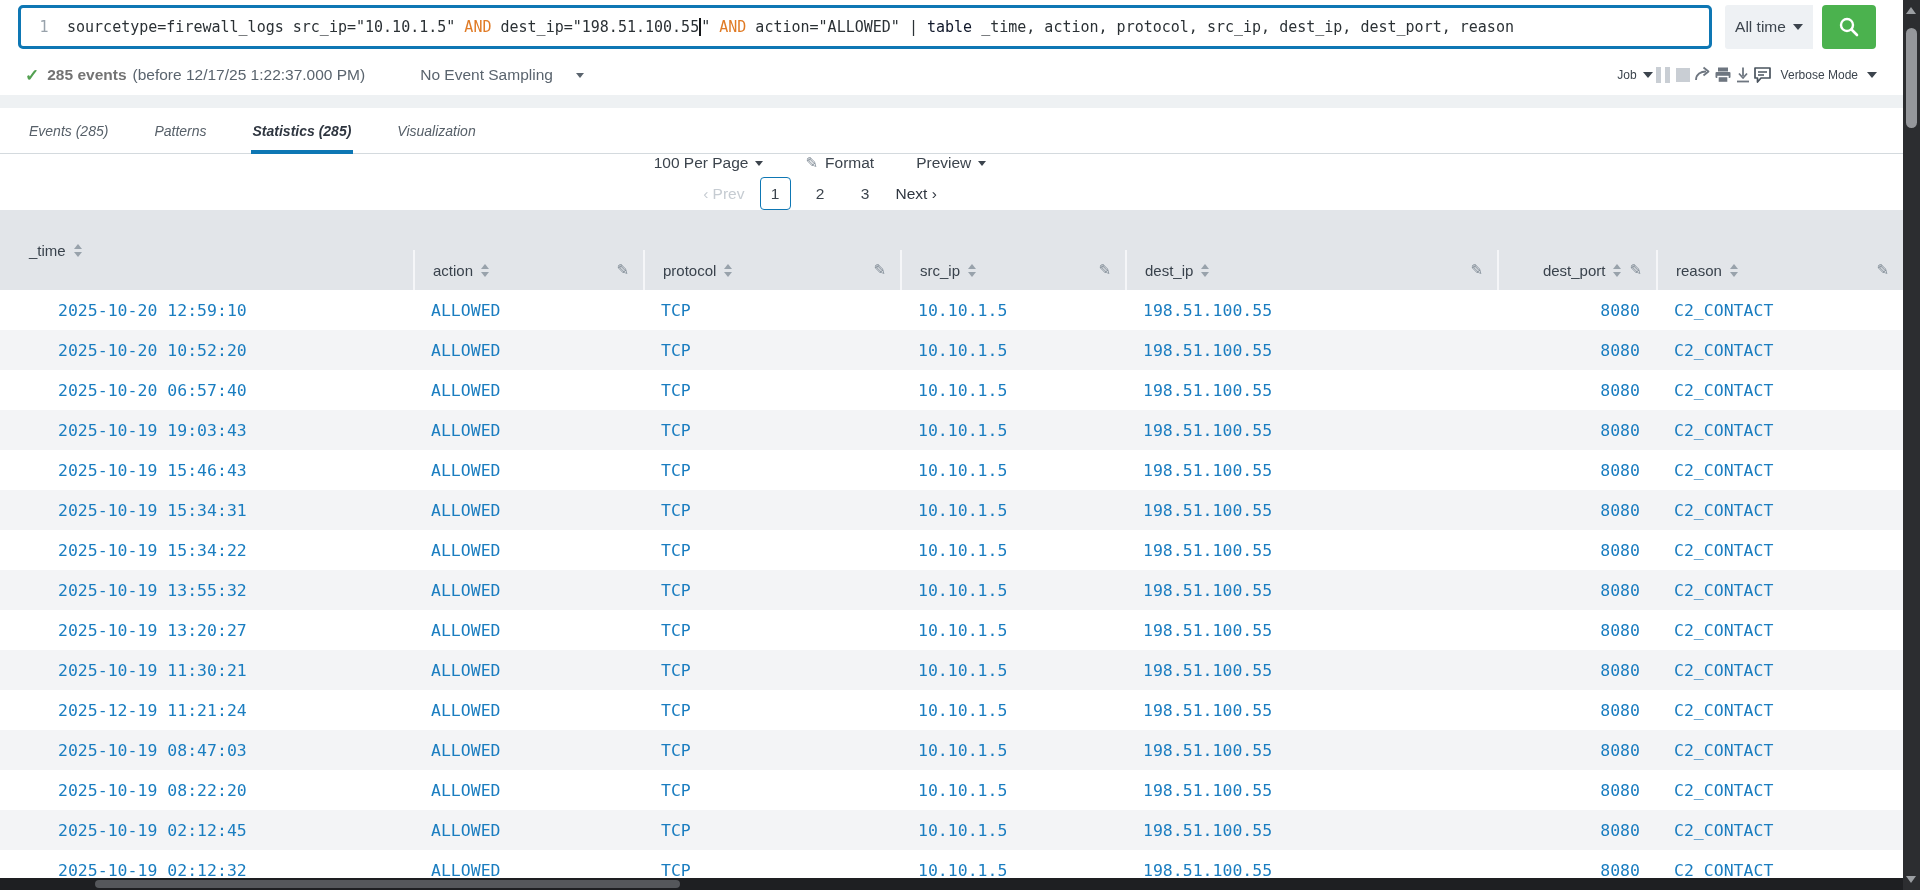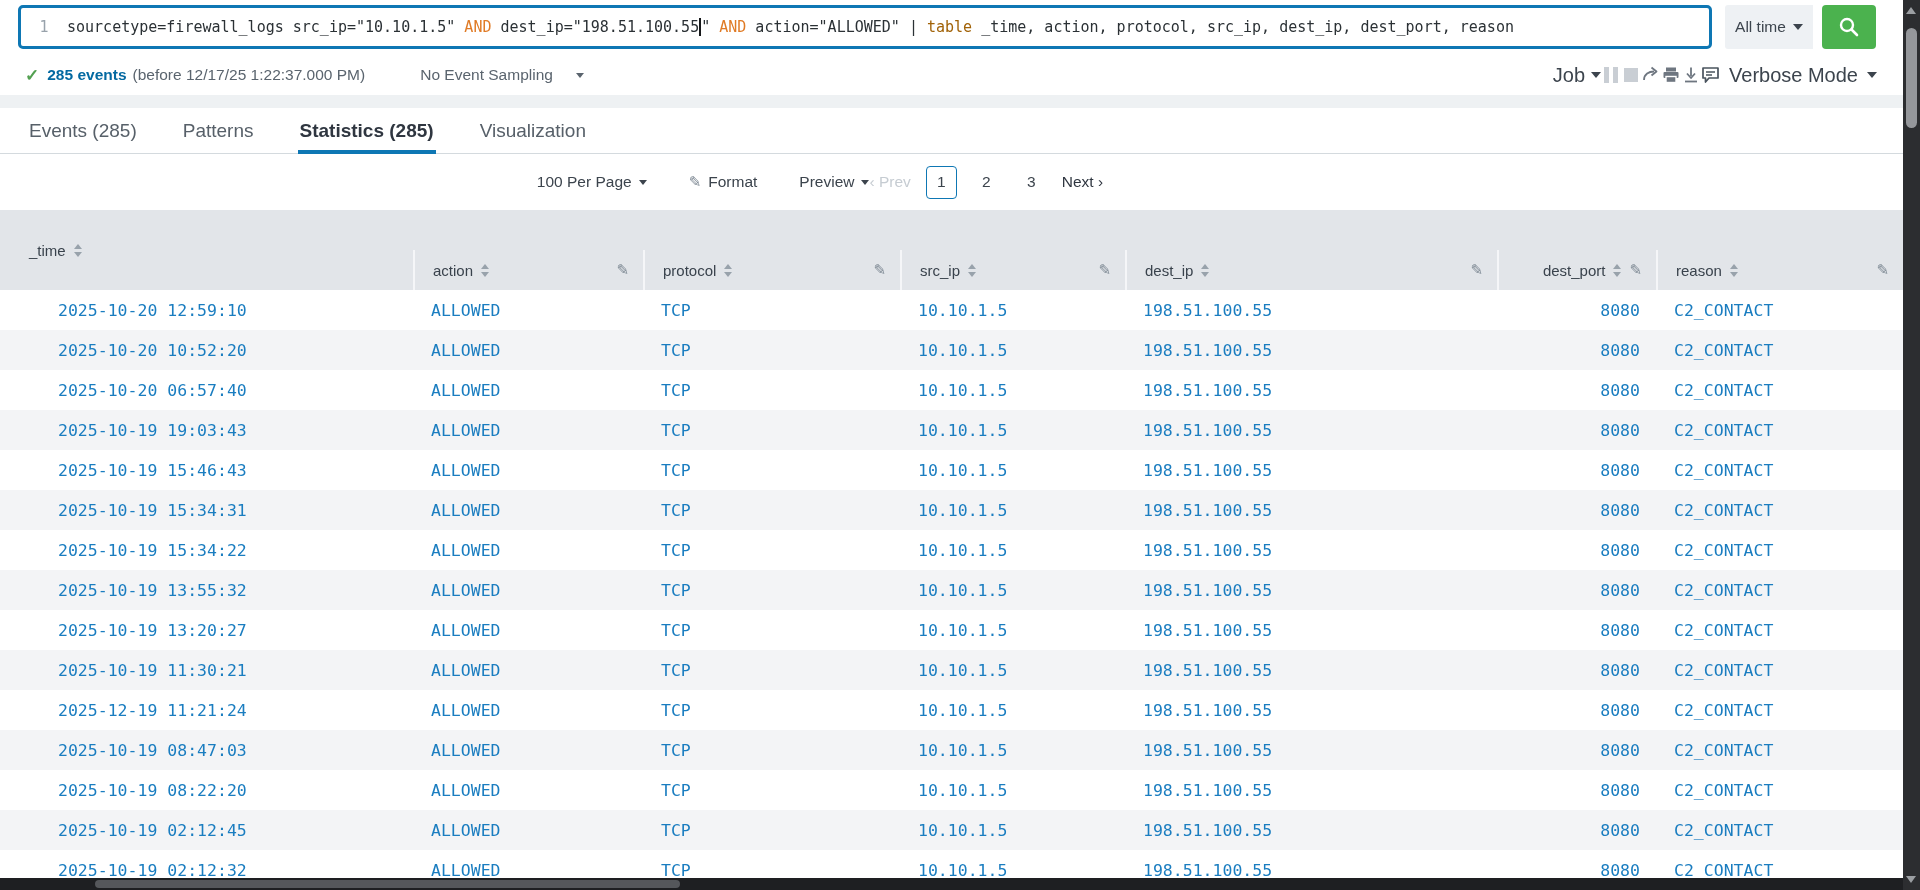--- a/index.html
+++ b/index.html
@@ -9,66 +9,66 @@
 
   
   .search-row { position:absolute; top:5px; left:18px; height:44px; display:flex; }
   .search-box { width:1694px; height:44px; background:#fff; border:3px solid #0e77b4;
                 border-radius:5px; display:flex; align-items:center; overflow:hidden; }
   .gutter { width:46px; text-align:center; color:#98a2ab;
             font:15px "DejaVu Sans Mono", monospace; flex:none; }
   .query { font:15px "DejaVu Sans Mono", monospace; color:#2b3135; white-space:pre;
            overflow:hidden; }
   .seg-keyword { color:#e07b26; }
-  .seg-command { color:#a16207; }
+  .seg-command { color:#0f172a; }
   .seg-caret { display:inline-block; width:2px; height:18px; background:#16181a;
                vertical-align:text-bottom; }
   .time-range { margin-left:13px; width:88px; height:44px; background:#eef1f4;
                 display:flex; align-items:center; justify-content:center; gap:7px;
                 color:#3c444d; font-size:15.5px; border-radius:3px 0 0 3px; cursor:pointer; }
   .search-btn { margin-left:9px; width:54px; height:44px; background:#4bb24e;
                 border-radius:4px; display:flex; align-items:center; justify-content:center;
                 cursor:pointer; }
   .caret-down { width:0; height:0; border-left:5px solid transparent;
                 border-right:5px solid transparent; border-top:6px solid #3c444d; }
 
   
   .status-row { position:absolute; top:55px; left:0; width:1903px; height:40px;
                 display:flex; align-items:center; justify-content:space-between;
                 padding:0 26px 0 25px; }
   .status-left { display:flex; align-items:center; font-size:15.5px; color:#5a646e; }
   .check { color:#53a051; font-size:17px; font-weight:bold; margin-right:8px; }
-  .count { color:#0369a1; font-weight:bold; margin-right:6px; }
+  .count { color:#737373; font-weight:bold; margin-right:6px; }
   .sampling { margin-left:55px; display:flex; align-items:center; gap:23px; cursor:pointer; }
   .sampling .caret-down { border-top-color:#5a646e; border-left-width:4px; border-right-width:4px; border-top-width:5px; }
-  .status-right { display:flex; align-items:center; color:#3c444d; font-size:20px; }
+  .status-right { display:flex; align-items:center; color:#3c444d; font-size:12px; }
   .job { display:flex; align-items:center; gap:6px; cursor:pointer; }
   .icon-btn { display:flex; align-items:center; justify-content:center; width:20px; height:20px; cursor:pointer; }
   .pause-icon { display:flex; gap:4px; }
   .pause-icon i { width:5px; height:16px; background:#c9ced4; }
   .stop-icon { width:14px; height:14px; background:#c9ced4; }
   .verbose { display:flex; align-items:center; gap:9px; cursor:pointer; }
 
   
   .band { position:absolute; top:95px; left:0; width:1903px; height:13px; background:#eef1f3; }
 
   
   .tabs-row { position:absolute; top:108px; left:0; width:1903px; height:46px;
               border-bottom:1px solid #d4dade; display:flex; align-items:stretch;
               padding-left:27px; gap:42px; }
   .tab { display:flex; align-items:center; position:relative; color:#576069;
-         font-size:19px; cursor:pointer; padding:0 2px; }
+         font-size:14px; cursor:pointer; padding:0 2px;font-style:italic; }
   .tab.active { color:#2f3640; font-weight:bold; }
   .tab.active::after { content:""; position:absolute; left:0; right:0; bottom:-1px;
                        height:4px; background:#0e77b4; }
 
   
   .toolbar-row { position:absolute; top:154px; left:0; width:1640px; height:56px;
-                 display:flex; align-items:center; justify-content:center;
-                 padding:0 30px; }
+                 display:flex; align-items:center; justify-content:space-between;
+                 padding:0 30px;flex-direction:column; }
   .toolbar-left { display:flex; align-items:center; gap:42px; color:#3c444d; font-size:15.5px; }
   .tool { display:flex; align-items:center; gap:7px; cursor:pointer; }
   .tool .caret-down { border-top-color:#3c444d; border-left-width:4px; border-right-width:4px; border-top-width:5px; }
   .pencil { color:#7d8893; font-size:15px; }
   .pager { display:flex; align-items:center; gap:15px; font-size:15.5px; }
   .prev { color:#c6ccd2; }
   .page { width:31px; height:33px; display:flex; align-items:center; justify-content:center;
           color:#3c444d; cursor:pointer; border-radius:4px; }
   .page.active { border:1px solid #0e77b4; }
   .next { color:#2f3640; cursor:pointer; }

